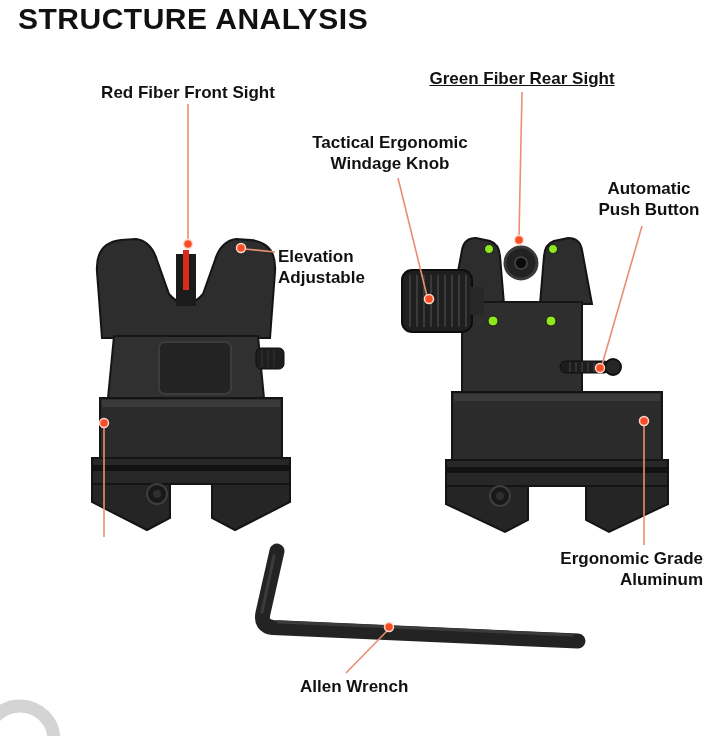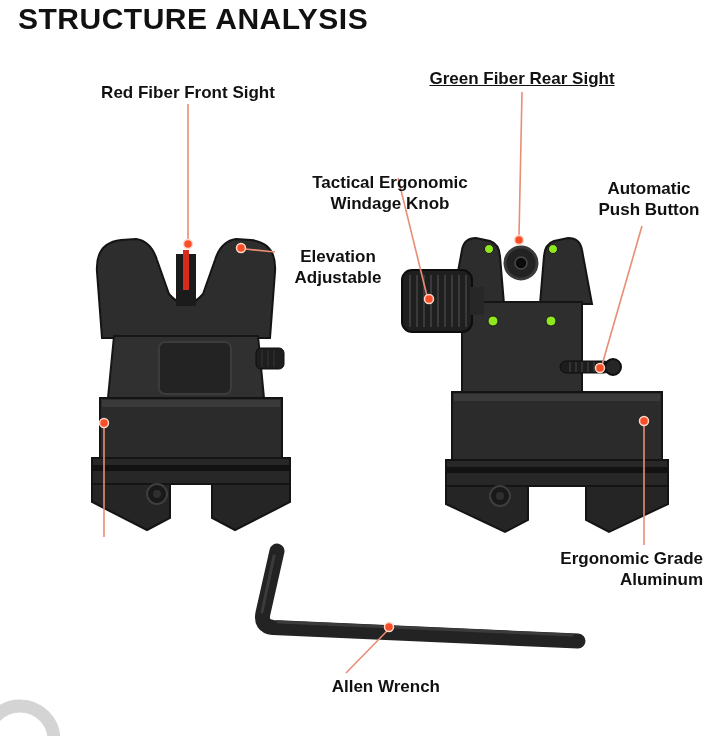--- a/index.html
+++ b/index.html
@@ -129,28 +129,28 @@
       <circle class="dot" cx="104" cy="423" r="4.5"></circle>
       <circle class="dot" cx="644" cy="421" r="4.5"></circle>
       <circle class="dot" cx="389" cy="627" r="4.5"></circle>
     </g>
   </svg>
 
   <div class="label" style="left:88px;top:82px;width:200px;text-align:center;">Red Fiber Front Sight</div>
 
   <div class="label" style="left:416px;top:68px;width:212px;text-align:center;text-decoration:underline;">Green Fiber Rear Sight</div>
 
-  <div class="label" style="left:295px;top:132px;width:190px;text-align:center;margin-top:40px;">Tactical Ergonomic
+  <div class="label" style="left:295px;top:132px;width:190px;text-align:center;">Tactical Ergonomic
 Windage Knob</div>
 
   <div class="label" style="left:588px;top:178px;width:122px;text-align:center;">Automatic
 Push Button</div>
 
-  <div class="label" style="left:278px;top:246px;width:120px;text-align:center;">Elevation
+  <div class="label" style="left:278px;top:246px;width:120px;text-align:left;">Elevation
 Adjustable</div>
 
 
   <div class="label" style="left:555px;top:548px;width:148px;text-align:right;">Ergonomic Grade
 Aluminum</div>
 
-  <div class="label" style="left:300px;top:676px;width:140px;text-align:right;">Allen Wrench</div>
+  <div class="label" style="left:300px;top:676px;width:140px;text-align:left;">Allen Wrench</div>
 
 </div>
 
 </body></html>

